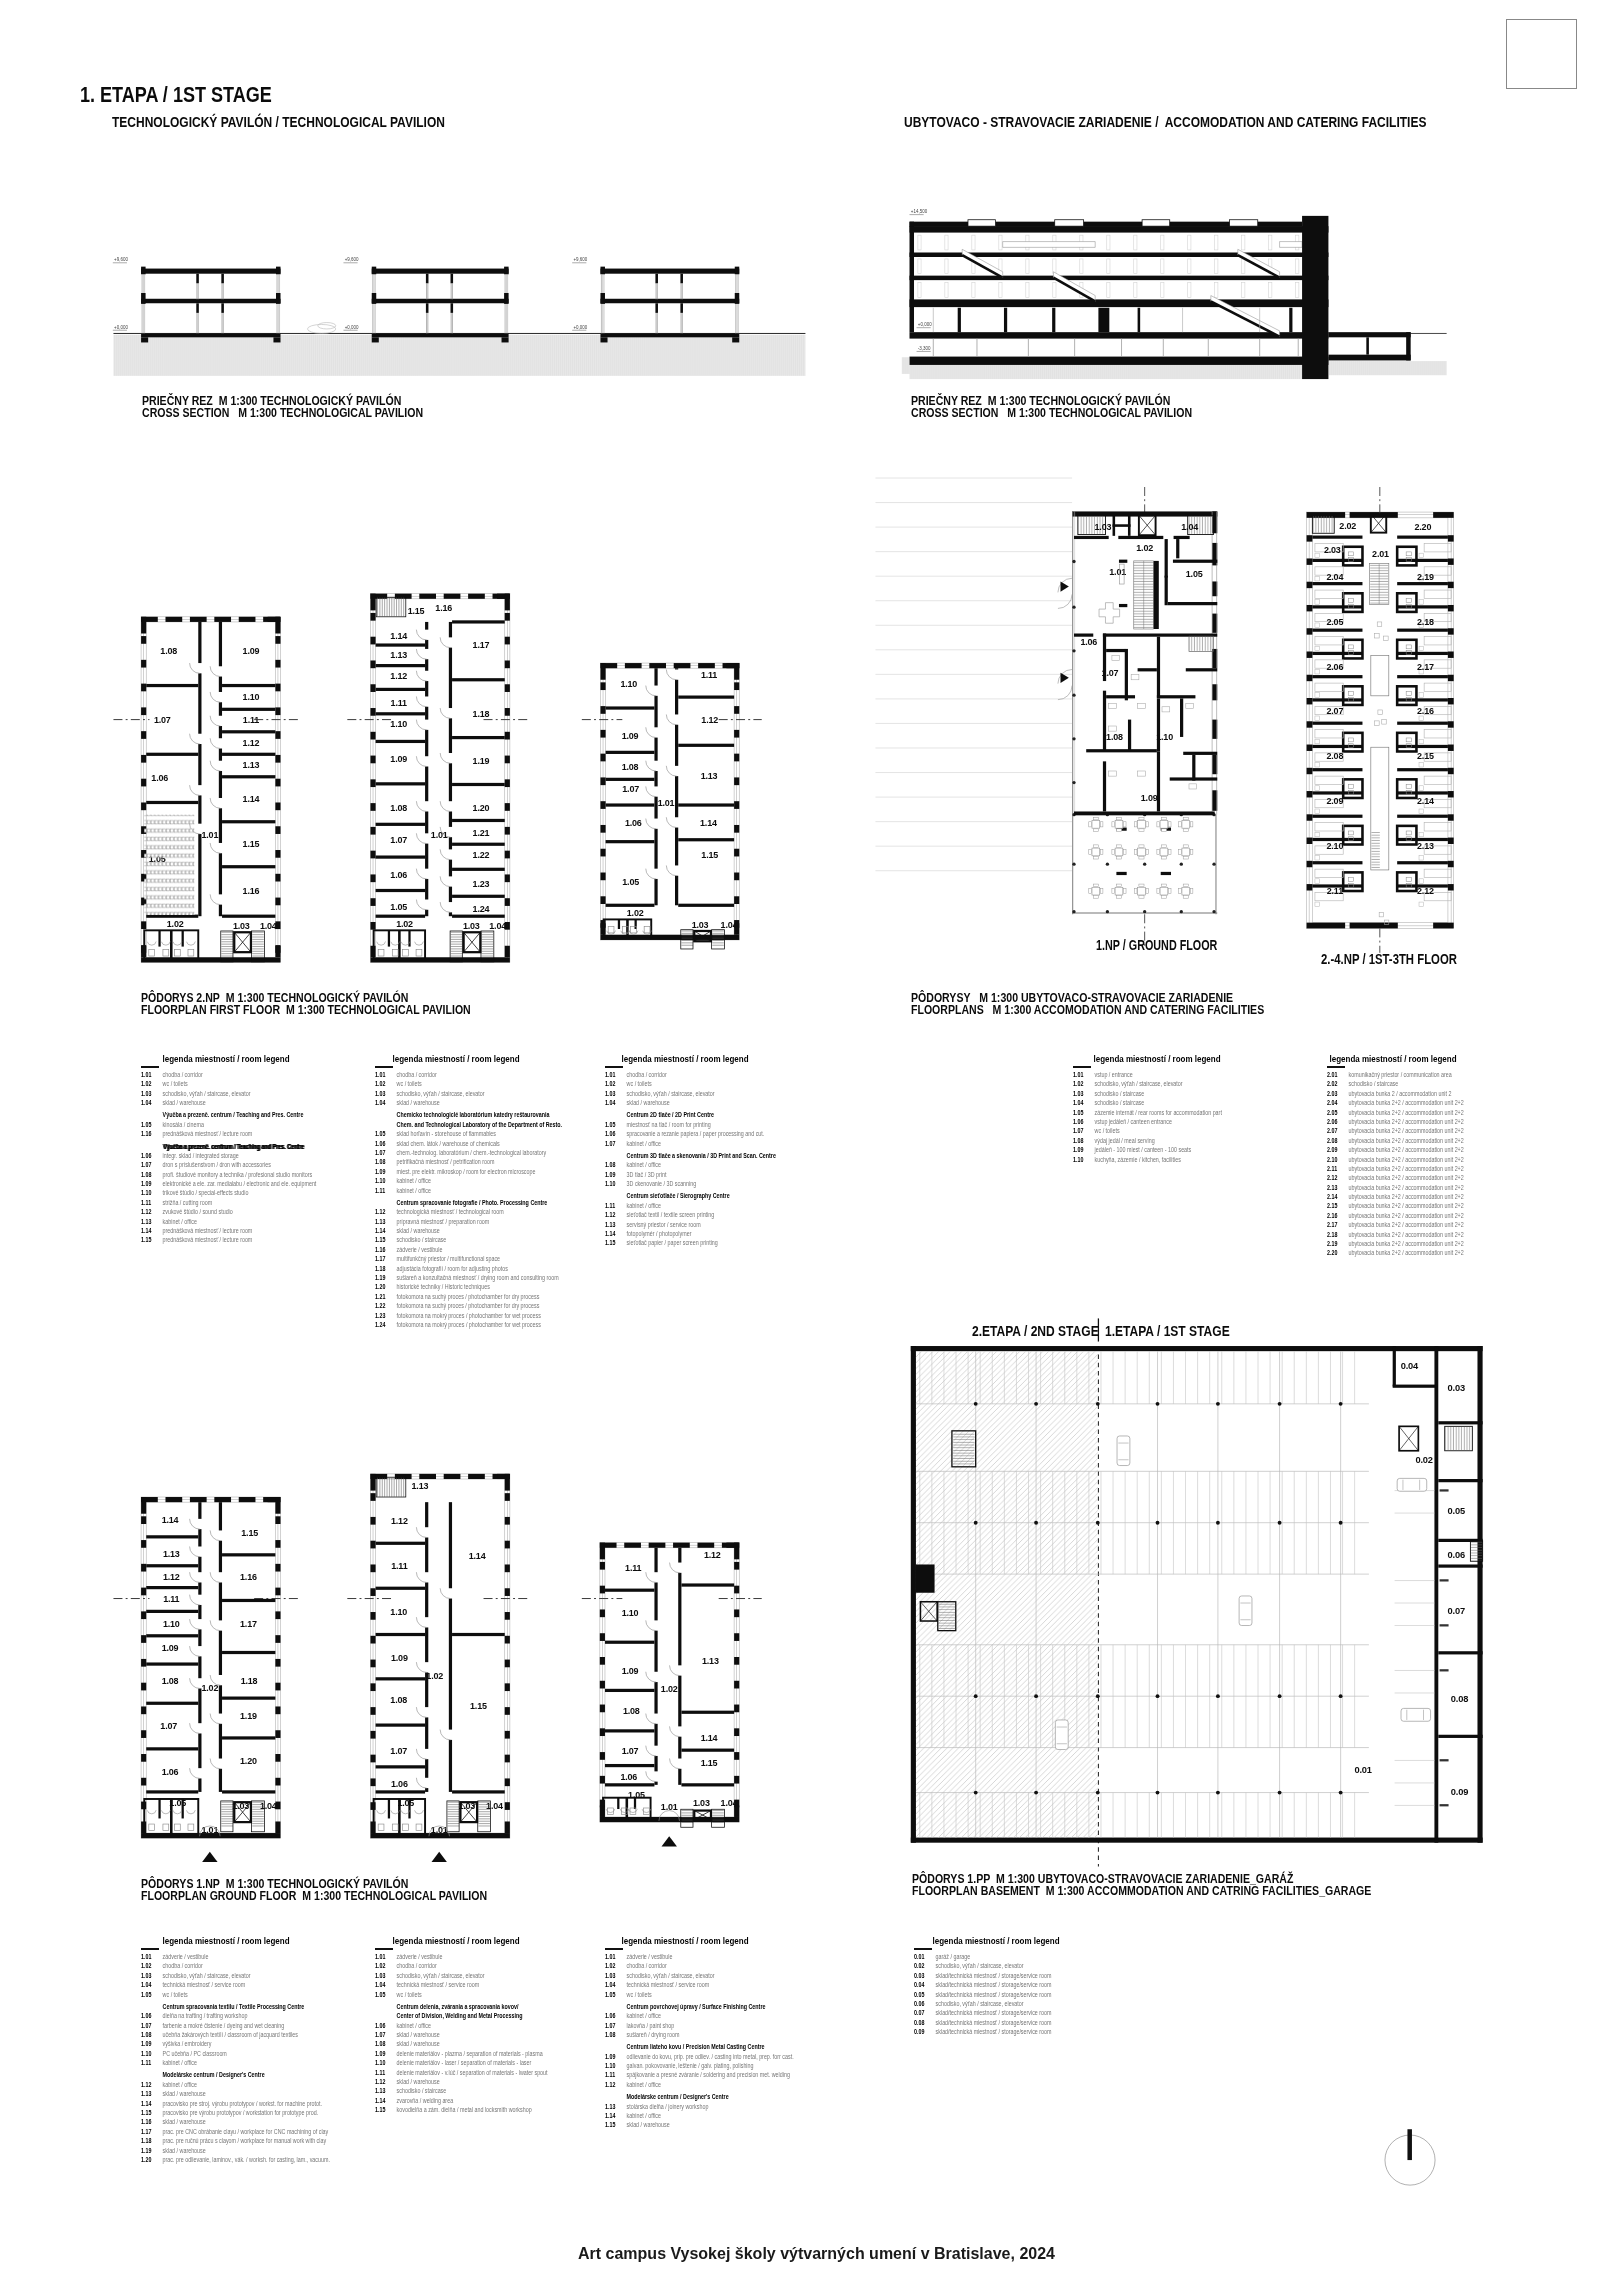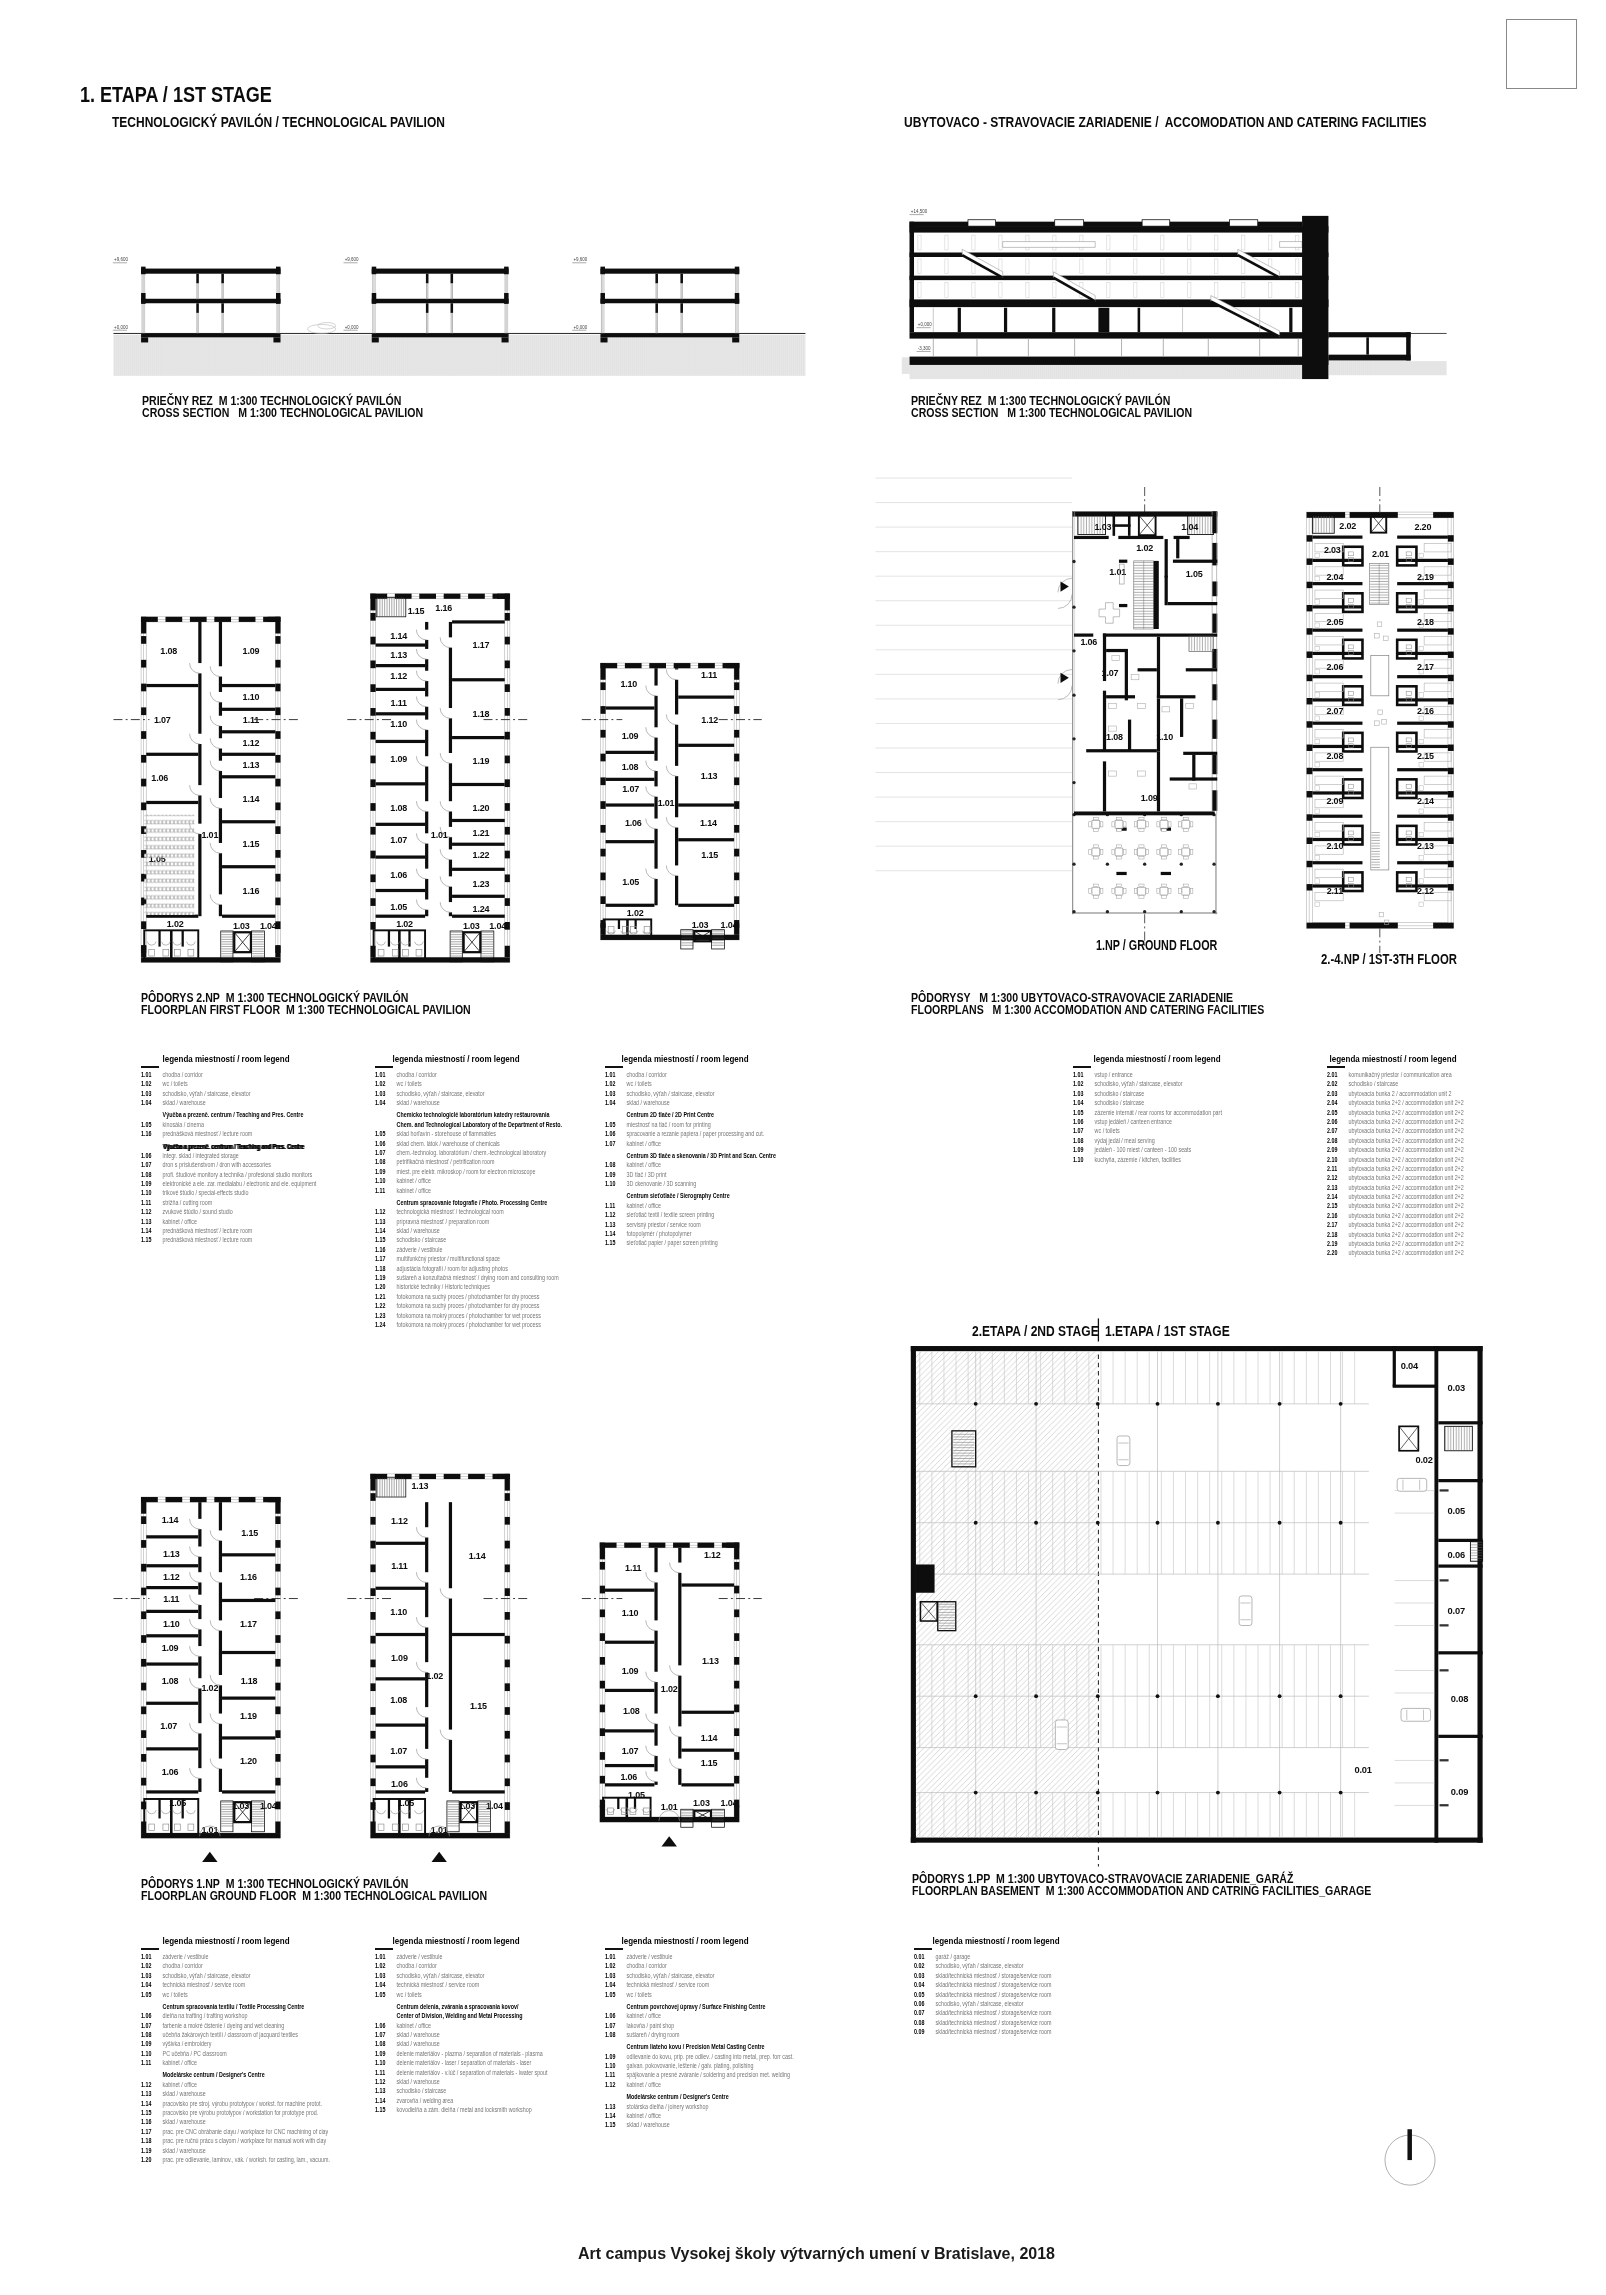--- a/index.html
+++ b/index.html
@@ -2354,21 +2354,21 @@
 <div class="abs" style="left:912px;top:1873px;font-weight:700;font-size:12px;line-height:12.2px;color:#0b0b0b;white-space:nowrap;transform:scaleX(0.88);transform-origin:left top;">PÔDORYS 1.PP&nbsp; M 1:300 UBYTOVACO-STRAVOVACIE ZARIADENIE_GARÁŽ<br>FLOORPLAN BASEMENT&nbsp; M 1:300 ACCOMMODATION AND CATRING FACILITIES_GARAGE</div>
 
 <div class="abs" style="left:1096px;top:937px;font-weight:700;font-size:14px;color:#0b0b0b;white-space:nowrap;transform:scaleX(0.77);transform-origin:left top;">1.NP / GROUND FLOOR</div>
 
 <div class="abs" style="left:1321px;top:951px;font-weight:700;font-size:14px;color:#0b0b0b;white-space:nowrap;transform:scaleX(0.81);transform-origin:left top;">2.-4.NP / 1ST-3TH FLOOR</div>
 
 <div class="abs" style="left:972px;top:1323px;font-weight:700;font-size:14px;color:#0b0b0b;white-space:nowrap;transform:scaleX(0.86);transform-origin:left top;">2.ETAPA / 2ND STAGE</div>
 
 <div class="abs" style="left:1105px;top:1323px;font-weight:700;font-size:14px;color:#0b0b0b;white-space:nowrap;transform:scaleX(0.86);transform-origin:left top;">1.ETAPA / 1ST STAGE</div>
 
-<div class="abs" style="left:578px;top:2245px;font-weight:700;font-size:16px;color:#1a1a1a;white-space:nowrap">Art campus Vysokej školy výtvarných umení v Bratislave, 2018</div>
+<div class="abs" style="left:578px;top:2245px;font-weight:700;font-size:16px;color:#1a1a1a;white-space:nowrap">Art campus Vysokej školy výtvarných umení v Bratislave, 2024</div>
 
 <div class="abs" style="left:123px;top:1054px;width:206px;text-align:center;font-weight:700;font-size:8.7px;color:#000;white-space:nowrap"><span style="display:inline-block;transform:scaleX(.92)">legenda miestností / room legend</span></div>
 
 <div class="abs" style="left:141px;top:1066px;width:18px;height:2.2px;background:#111"></div>
 
 <div class="abs" style="left:141px;top:1071px;font-size:6.7px;color:#757575;white-space:nowrap;transform:scaleX(.8);transform-origin:left top">
       <div style="height:9.4px"><b style="display:inline-block;width:27px;color:#000;font-size:6.7px">1.01</b>chodba / corridor</div>
       <div style="height:9.4px"><b style="display:inline-block;width:27px;color:#000;font-size:6.7px">1.02</b>wc / toilets</div>
       <div style="height:9.4px"><b style="display:inline-block;width:27px;color:#000;font-size:6.7px">1.03</b>schodisko, výťah / staircase, elevator</div>
       <div style="height:9.4px"><b style="display:inline-block;width:27px;color:#000;font-size:6.7px">1.04</b>sklad / warehouse</div>

